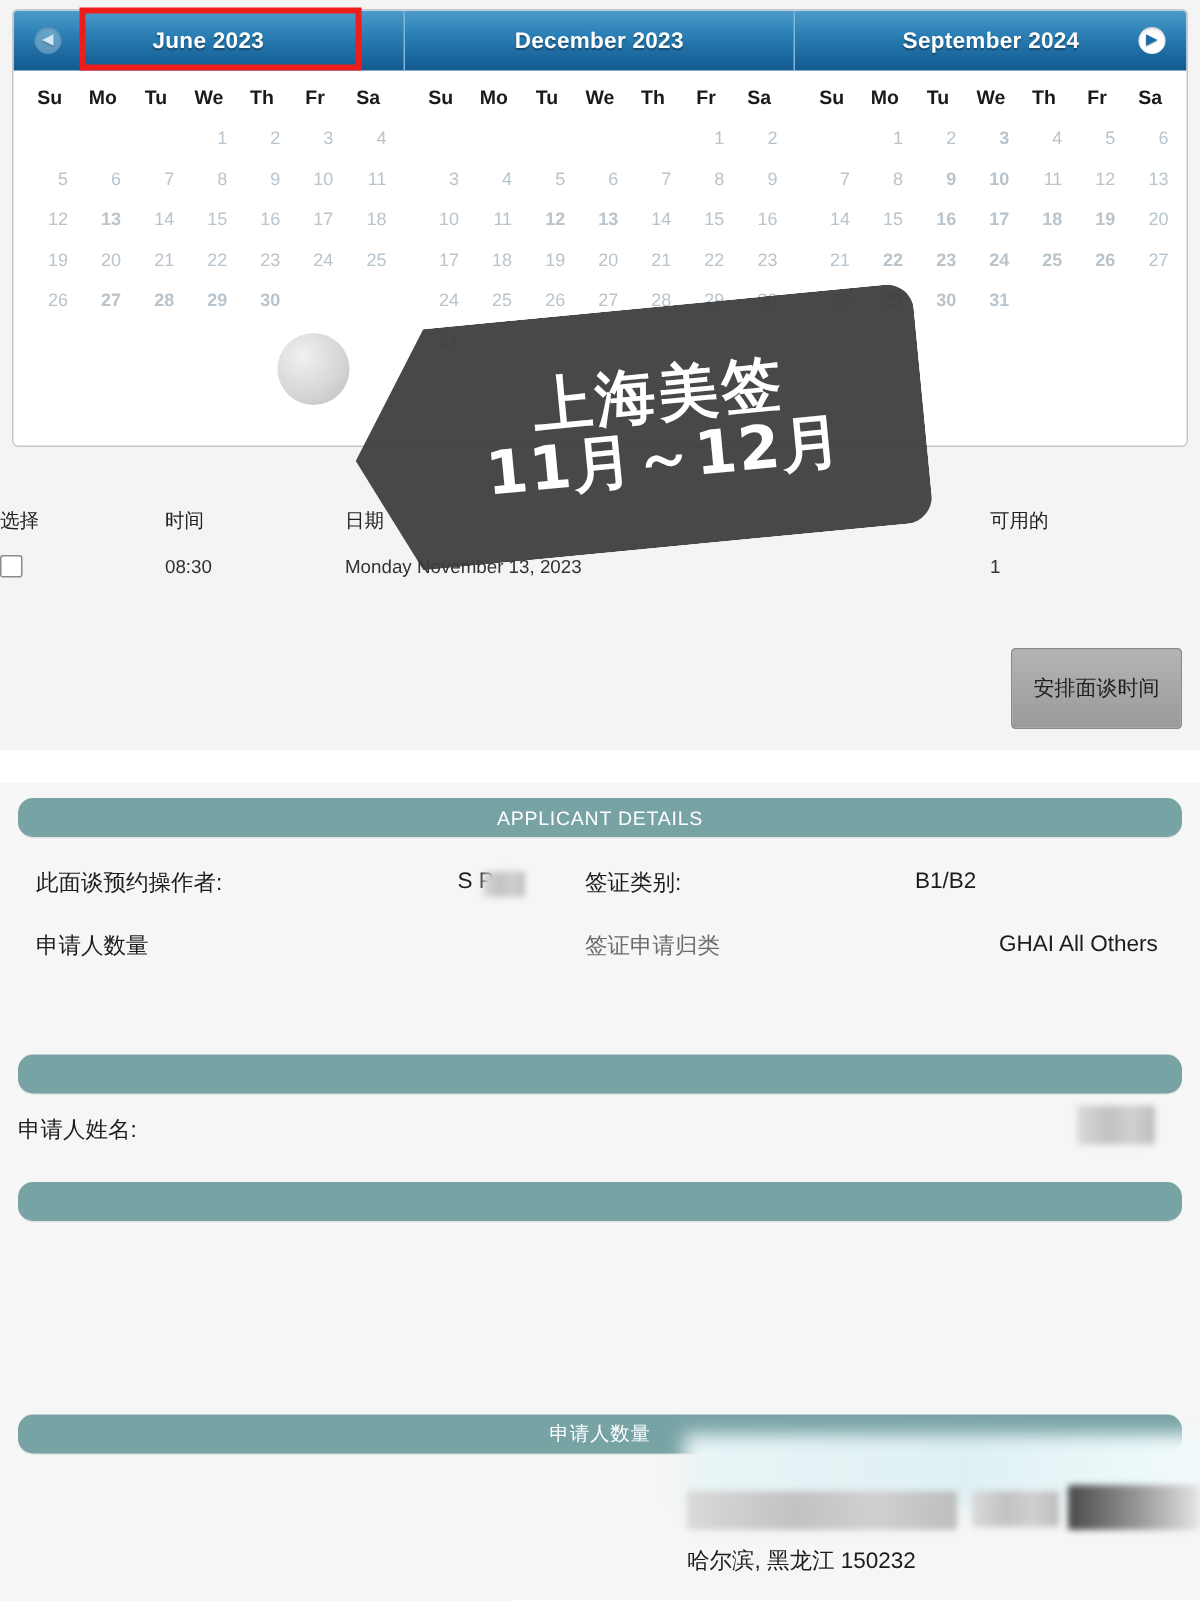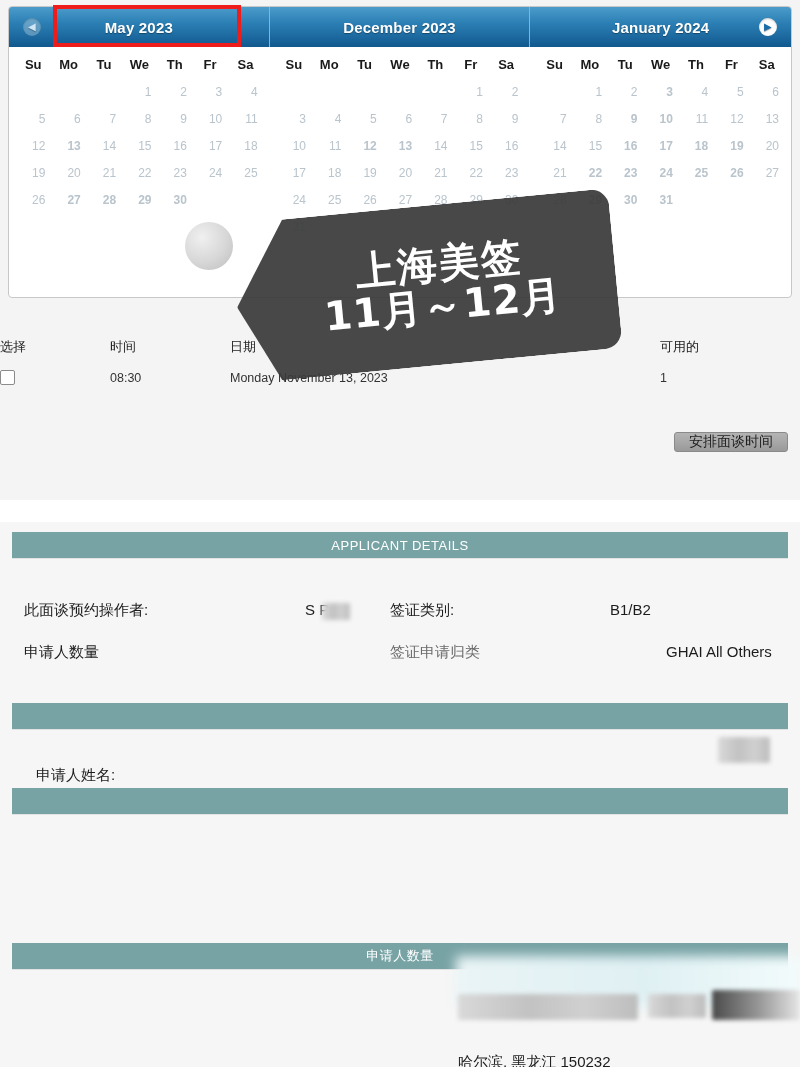--- a/index.html
+++ b/index.html
@@ -137,68 +137,69 @@
   .c-avail  { width: 140px; }
   .chk {
     width: 15px; height: 15px; border:1px solid #8b8b8b; background:#fff; border-radius:2px;
     display:block;
   }
   .btn-schedule {
     position:absolute; right: 12px; top: 432px;
     background: linear-gradient(180deg,#b4b4b4 0%, #9a9a9a 100%);
     border: 1px solid #8a8a8a;
     color: #1f1f1f; font-size: 14px;
-    padding: 0 14px; border-radius: 3px;
+    padding: 17px 14px; border-radius: 3px;
   }
 
   
   .gap-strip {
     position:absolute; left:0; top: 500px; width:800px; height: 22px; background:#ffffff;
   }
 
   
   .bot-panel {
     position:absolute; left:0; top:522px; width:800px; height:545px;
     background: #f6f6f6;
   }
   .sec-bar {
     position:absolute; left: 12px; width: 776px; height: 26px;
     background: #78a3a5;
     color:#ffffff; font-size: 13px; letter-spacing:.5px;
     display:flex; align-items:center; justify-content:center;
     box-shadow: 0 1px 0 rgba(0,0,0,.08);
+    border-radius: 10px;
   }
   .sec-bar.blank { color: transparent; }
-  .row-line { position:absolute; font-size: 15px; color:#1c1c1c;margin-top:22px; }
+  .row-line { position:absolute; font-size: 15px; color:#1c1c1c; }
 
   .blur {
     display:inline-block; vertical-align: middle;
     background: linear-gradient(90deg,#d9d9d9,#c2c2c2 40%,#d0d0d0 70%,#bdbdbd);
     filter: blur(2px);
     border-radius: 2px;
   }
 </style>
 </head>
 <body>
 
 <div id="page">
 
   <div class="top-panel">
 
     <div class="cal-card">
       <div class="cal-header">
         <div class="cal-header-seg">
           <span class="nav-arrow nav-prev">◀</span>
-          <span>May 2023</span>
+          <span>June 2023</span>
         </div>
         <div class="cal-header-seg">
           <span>December 2023</span>
         </div>
         <div class="cal-header-seg">
-          <span>January 2024</span>
+          <span>September 2024</span>
           <span class="nav-arrow nav-next">▶</span>
         </div>
       </div>
 
       <div class="cal-body">
         <div class="month">
           <table class="mt">
               <thead>
                 <tr>
                   <th>Su</th>
@@ -439,21 +440,21 @@
     </div>
     <div class="row-line" style="left: 390px; top: 57px;">签证类别:</div>
     <div class="row-line" style="left: 610px; top: 57px;">B1/B2</div>
 
     <div class="row-line" style="left: 24px; top: 99px;">申请人数量</div>
     <div class="row-line" style="left: 390px; top: 99px; color:#6b6b6b;">签证申请归类</div>
     <div class="row-line" style="left: 666px; top: 99px;">GHAI All Others</div>
 
     <div class="sec-bar blank" style="top: 181px;">&nbsp;</div>
 
-    <div class="row-line" style="left: 36px; top: 222px;">申请人姓名:</div>
+    <div class="row-line" style="left: 12px; top: 222px;">申请人姓名:</div>
     <span class="blur" style="position:absolute; left: 718px; top: 215px; width: 52px; height: 26px;"></span>
 
     <div class="sec-bar blank" style="top: 266px;">&nbsp;</div>
 
     <div class="sec-bar" style="top: 421px;">申请人数量</div>
 
 
     <span class="blur" style="position:absolute; left: 456px; top: 434px; width: 344px; height: 50px; filter: blur(6px); background: linear-gradient(90deg,#eaf4f6,#dff0f3 55%,#f2fbfc);"></span>
     <span class="blur" style="position:absolute; left: 458px; top: 472px; width: 180px; height: 26px;"></span>
     <span class="blur" style="position:absolute; left: 648px; top: 472px; width: 58px; height: 24px;"></span>

